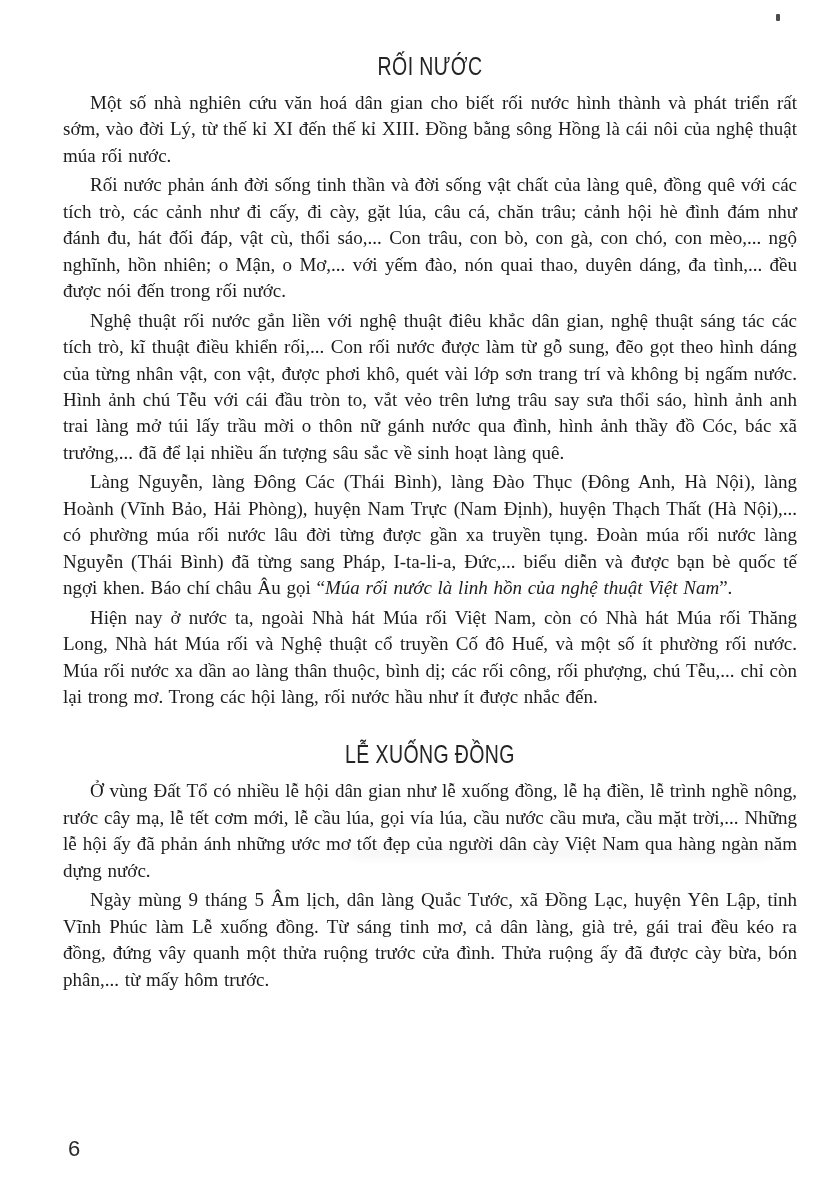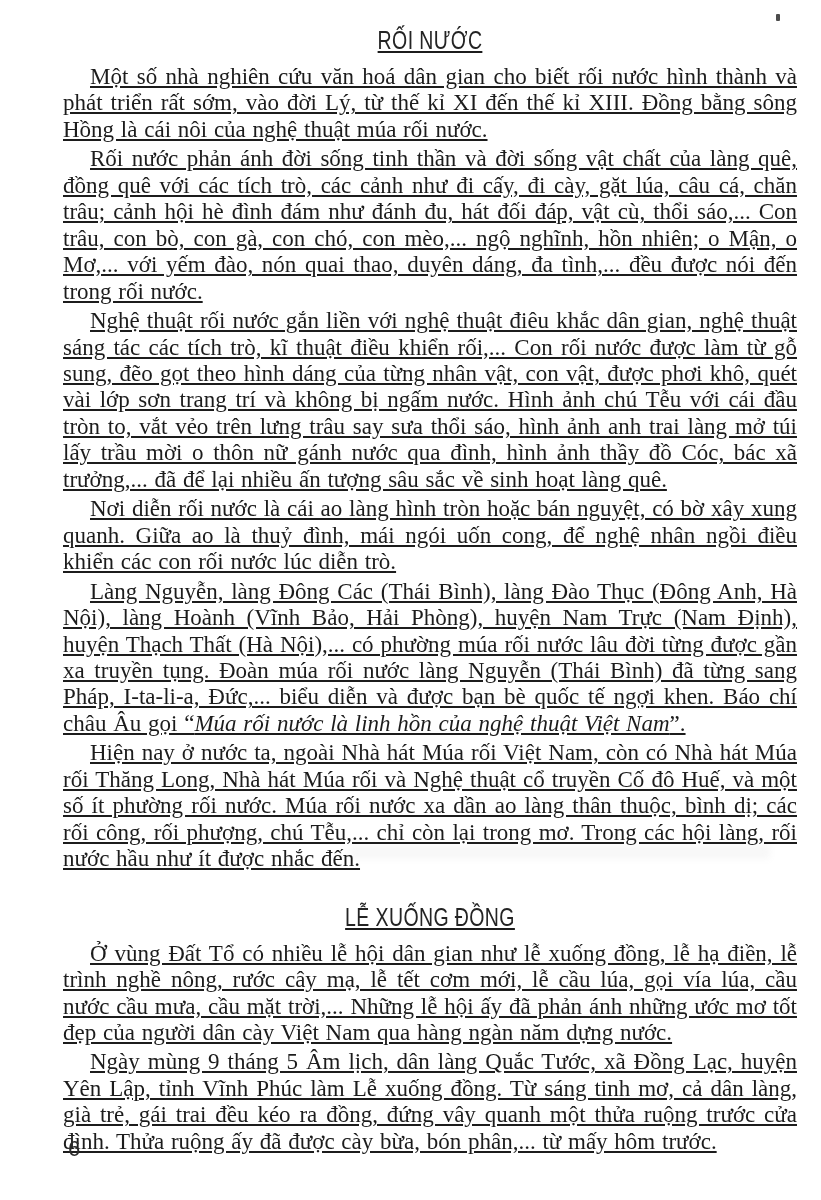--- a/index.html
+++ b/index.html
@@ -11,41 +11,40 @@
     width: 821px;
     height: 1200px;
     position: relative;
     overflow: hidden;
     font-family: "Liberation Serif", serif;
     color: #1c1c1c;
   }
   .page {
     position: absolute;
     left: 63px;
-    top: 26px;
+    top: 52px;
     width: 734px;
-    text-decoration: underline;
   }
   .section-title {
     margin: 0 0 9px 0;
     text-align: center;
     font-family: "Liberation Sans", sans-serif;
     font-weight: 400;
     font-size: 25px;
     color: #242424;
     transform: scaleX(0.78);
     transform-origin: center;
     letter-spacing: 0.5px;
   }
   .section + .section .section-title {
     margin-top: 30px;
   }
   .para {
     margin: 0 0 3px 0;
-    font-size: 23px;
+    font-size: 19px;
     line-height: 26.45px;
     text-align: justify;
     text-indent: 27px;
     word-spacing: 1px;
   }
   .para em {
     font-style: italic;
   }
   .page-number {
     position: absolute;
@@ -81,21 +80,20 @@
 <div class="scan-speck"></div>
 <div class="scan-smudge"></div>
 
 <div class="page">
 
   <div class="section">
     <h1 class="section-title">RỐI NƯỚC</h1>
     <p class="para">Một số nhà nghiên cứu văn hoá dân gian cho biết rối nước hình thành và phát triển rất sớm, vào đời Lý, từ thế kỉ XI đến thế kỉ XIII. Đồng bằng sông Hồng là cái nôi của nghệ thuật múa rối nước.</p>
     <p class="para">Rối nước phản ánh đời sống tinh thần và đời sống vật chất của làng quê, đồng quê với các tích trò, các cảnh như đi cấy, đi cày, gặt lúa, câu cá, chăn trâu; cảnh hội hè đình đám như đánh đu, hát đối đáp, vật cù, thổi sáo,... Con trâu, con bò, con gà, con chó, con mèo,... ngộ nghĩnh, hồn nhiên; o Mận, o Mơ,... với yếm đào, nón quai thao, duyên dáng, đa tình,... đều được nói đến trong rối nước.</p>
     <p class="para">Nghệ thuật rối nước gắn liền với nghệ thuật điêu khắc dân gian, nghệ thuật sáng tác các tích trò, kĩ thuật điều khiển rối,... Con rối nước được làm từ gỗ sung, đẽo gọt theo hình dáng của từng nhân vật, con vật, được phơi khô, quét vài lớp sơn trang trí và không bị ngấm nước. Hình ảnh chú Tễu với cái đầu tròn to, vắt vẻo trên lưng trâu say sưa thổi sáo, hình ảnh anh trai làng mở túi lấy trầu mời o thôn nữ gánh nước qua đình, hình ảnh thầy đồ Cóc, bác xã trưởng,... đã để lại nhiều ấn tượng sâu sắc về sinh hoạt làng quê.</p>
-    <p class="para">Nơi diễn rối nước là cái ao làng hình tròn hoặc bán nguyệt, có bờ xây xung quanh. Giữa ao là thuỷ đình, mái ngói uốn cong, để nghệ nhân ngồi điều khiển các con rối nước lúc diễn trò.</p>
     <p class="para"><span>Làng Nguyễn, làng Đông Các (Thái Bình), làng Đào Thục (Đông Anh, Hà Nội), làng Hoành (Vĩnh Bảo, Hải Phòng), huyện Nam Trực (Nam Định), huyện Thạch Thất (Hà Nội),... có phường múa rối nước lâu đời từng được gần xa truyền tụng. Đoàn múa rối nước làng Nguyễn (Thái Bình) đã từng sang Pháp, I-ta-li-a, Đức,... biểu diễn và được bạn bè quốc tế ngợi khen. Báo chí châu Âu gọi “</span><em>Múa rối nước là linh hồn của nghệ thuật Việt Nam</em><span>”.</span></p>
     <p class="para">Hiện nay ở nước ta, ngoài Nhà hát Múa rối Việt Nam, còn có Nhà hát Múa rối Thăng Long, Nhà hát Múa rối và Nghệ thuật cổ truyền Cố đô Huế, và một số ít phường rối nước. Múa rối nước xa dần ao làng thân thuộc, bình dị; các rối công, rối phượng, chú Tễu,... chỉ còn lại trong mơ. Trong các hội làng, rối nước hầu như ít được nhắc đến.</p>
   </div>
 
   <div class="section">
     <h1 class="section-title">LỄ XUỐNG ĐỒNG</h1>
     <p class="para">Ở vùng Đất Tổ có nhiều lễ hội dân gian như lễ xuống đồng, lễ hạ điền, lễ trình nghề nông, rước cây mạ, lễ tết cơm mới, lễ cầu lúa, gọi vía lúa, cầu nước cầu mưa, cầu mặt trời,... Những lễ hội ấy đã phản ánh những ước mơ tốt đẹp của người dân cày Việt Nam qua hàng ngàn năm dựng nước.</p>
     <p class="para">Ngày mùng 9 tháng 5 Âm lịch, dân làng Quắc Tước, xã Đồng Lạc, huyện Yên Lập, tỉnh Vĩnh Phúc làm Lễ xuống đồng. Từ sáng tinh mơ, cả dân làng, già trẻ, gái trai đều kéo ra đồng, đứng vây quanh một thửa ruộng trước cửa đình. Thửa ruộng ấy đã được cày bừa, bón phân,... từ mấy hôm trước.</p>
   </div>
 

